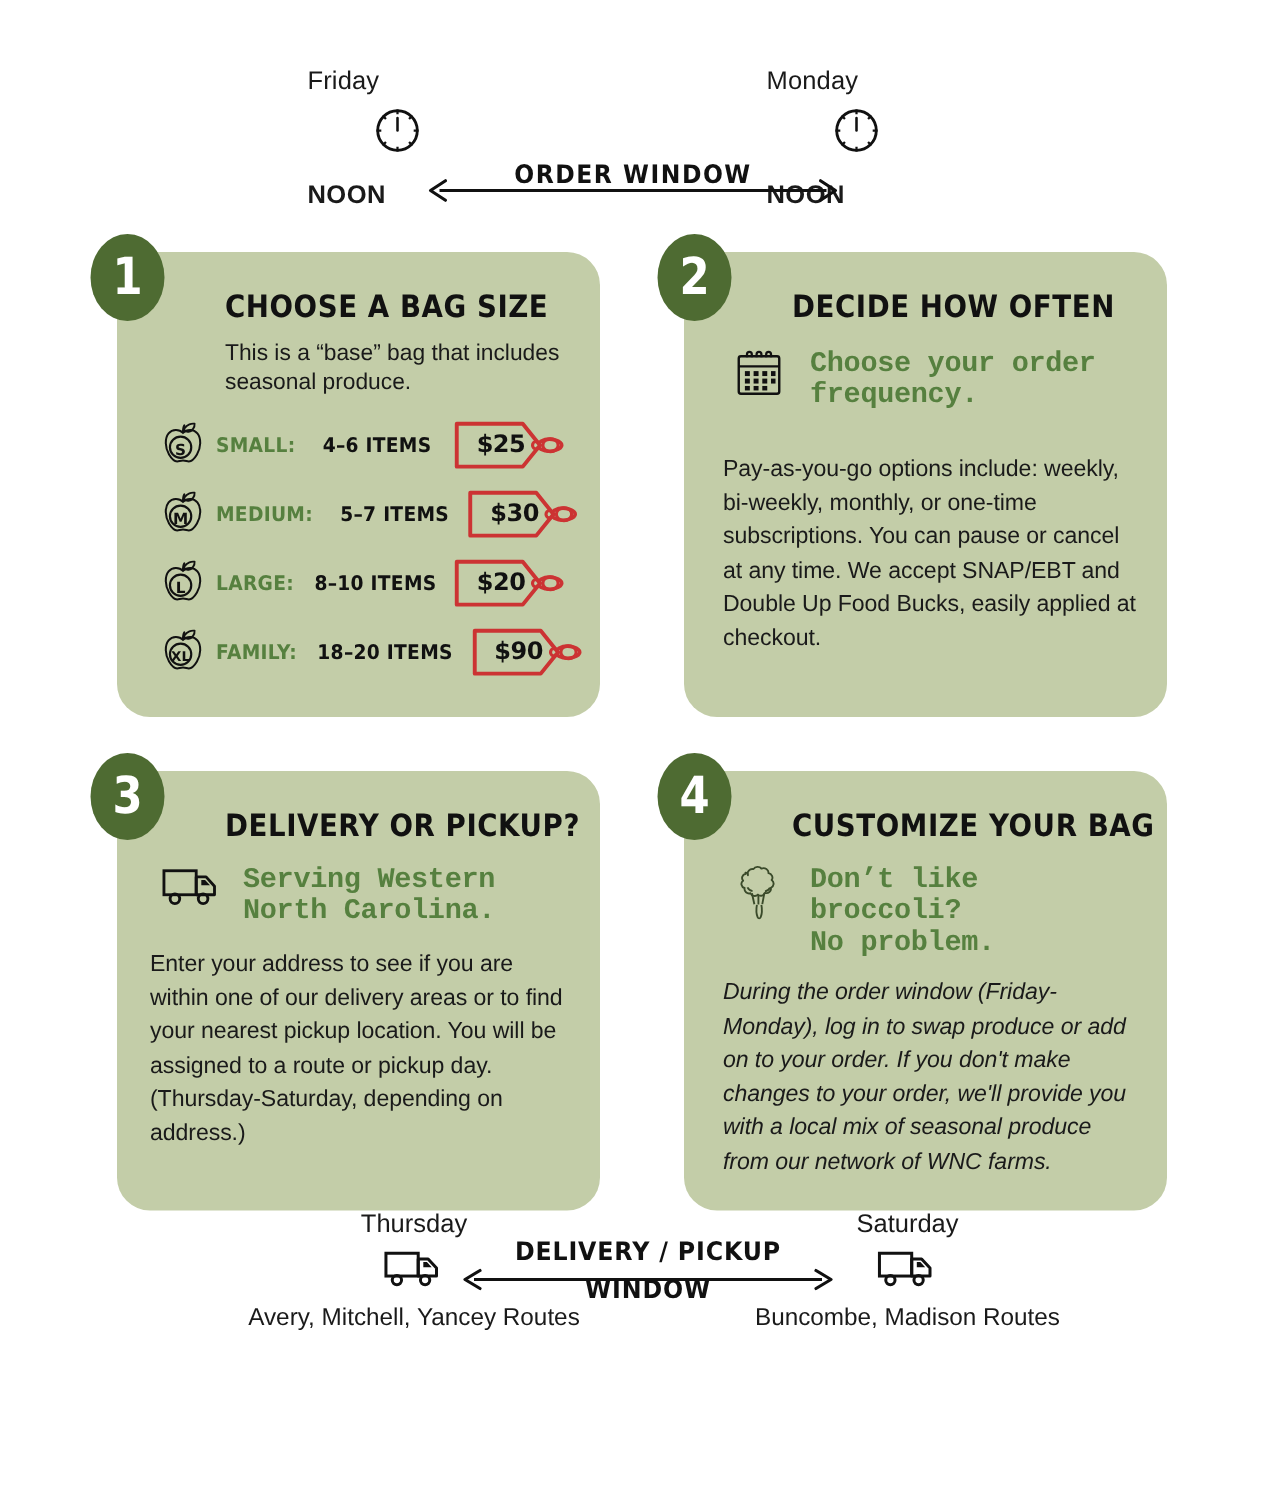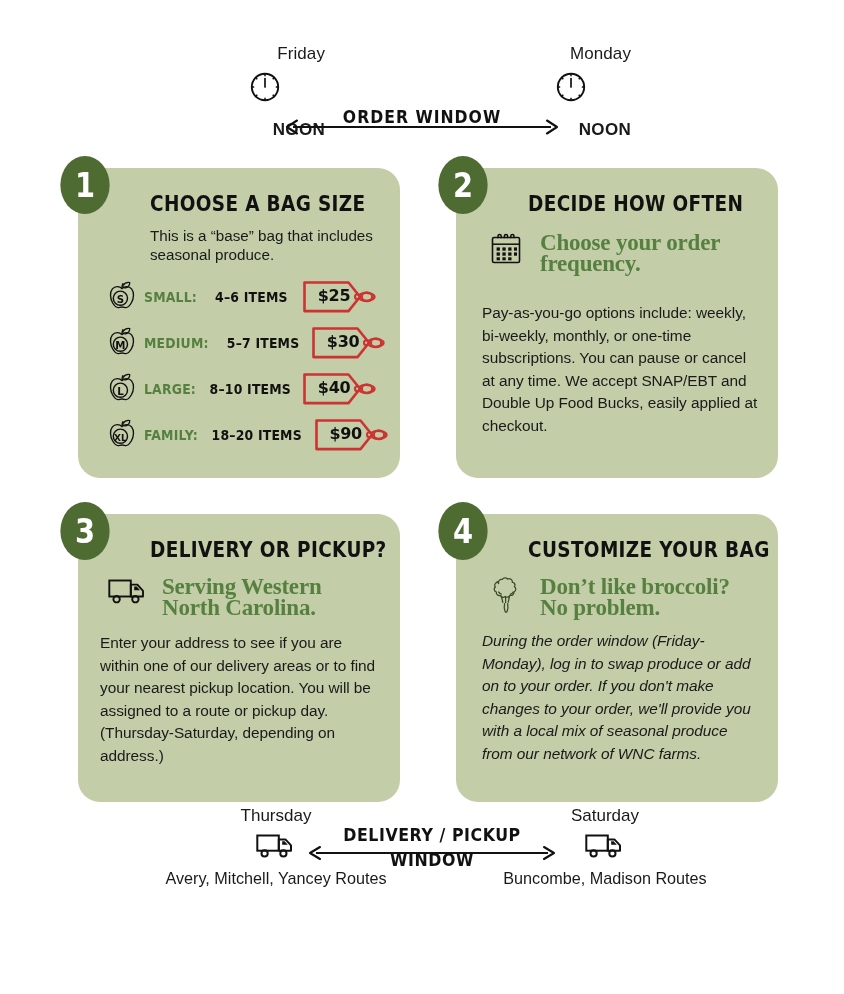--- a/index.html
+++ b/index.html
@@ -17,21 +17,21 @@
   
   .order-band {
     position: absolute;
     left: 0; top: 44px;
     width: 844px;
     height: 104px;
   }
   .band-endpoint {
     position: absolute;
     width: 120px;
-    text-align: right;
+    text-align: left;
   }
   .band-endpoint.left  { left: 205px; top: 0; }
   .band-endpoint.right { left: 511px; top: 0; }
 
   .endpoint-day {
     font-size: 17px;
     font-weight: 400;
     letter-spacing: .1px;
     color: #1a1a1a;
     line-height: 20px;
@@ -176,23 +176,23 @@
 
   
   .sub-block {
     display: flex;
     align-items: flex-start;
     gap: 12px;
     margin: 14px 0 0 6px;
   }
   .sub-icon { flex: none; width: 44px; display:flex; justify-content:center; }
   .sub-heading {
-    font-family: Liberation Serif, serif;
-    font-weight: 700;
-    font-size: 23px;
+    font-family: Liberation Mono, monospace;
+    font-weight: 700;
+    font-size: 19px;
     line-height: 21px;
     color: #56803f;
     letter-spacing: -.2px;
     padding-top: 2px;
   }
   .card.c3 .sub-block, .card.c4 .sub-block { margin-top: 12px; }
 
   .body-copy {
     font-size: 15.4px;
     line-height: 22.6px;
@@ -395,21 +395,21 @@
             <span>&nbsp;</span>
             <span class="ct">8–10 ITEMS</span>
           </div>
           <div class="tag-cell">
             <svg width="78" height="40" viewBox="0 0 78 40">
               <path d="M2.5 5.5 h44 l11.5 14.3 -11.5 14.3 h-44 z" fill="none" stroke="#cc3333" stroke-width="2.6" stroke-linejoin="round"></path>
               <circle cx="55.5" cy="19.8" r="2.5" fill="none" stroke="#cc3333" stroke-width="2.1"></circle>
               <path d="M58.5 17.2 c7-3.5 14 0.4 14 2.6 c0 2.2 -7 6.1 -14 2.6" fill="none" stroke="#cc3333" stroke-width="2.4" stroke-linejoin="round" stroke-linecap="round"></path>
               <ellipse cx="65" cy="19.8" rx="5.1" ry="4.3" fill="none" stroke="#cc3333" stroke-width="2.1"></ellipse>
             </svg>
-            <div class="tag-price">$40</div>
+            <div class="tag-price">$20</div>
           </div>
         </div>
 
         <div class="size-row">
           <div class="apple-cell">
             <svg width="34" height="38" viewBox="0 0 34 38">
               <path d="M17 10.5c-2.6-2.6-7.1-2.6-9.6.4-2.7 3.3-2.4 9.6.3 14.1 1.6 2.7 3.6 4.6 5.4 4.6 1.3 0 2.2-.6 3.9-.6s2.6.6 3.9.6c1.8 0 3.8-1.9 5.4-4.6 2.7-4.5 3-10.8.3-14.1-2.5-3-7-3-9.6-.4z" fill="none" stroke="#111" stroke-width="1.35"></path>
               <path d="M17 10.2c0-2.2.2-3.6.9-4.6" fill="none" stroke="#111" stroke-width="1.35" stroke-linecap="round"></path>
               <path d="M18.1 7.4c1.6-2.3 4.6-3.3 6.6-2.9.3 2.3-1.6 5-4 5.4-1.3.2-2.2-.5-2.6-1.1-.3-.5-.3-1 0-1.4z" fill="none" stroke="#111" stroke-width="1.25"></path>
               <circle cx="15.4" cy="20.2" r="7.1" fill="none" stroke="#111" stroke-width="1.45"></circle>

